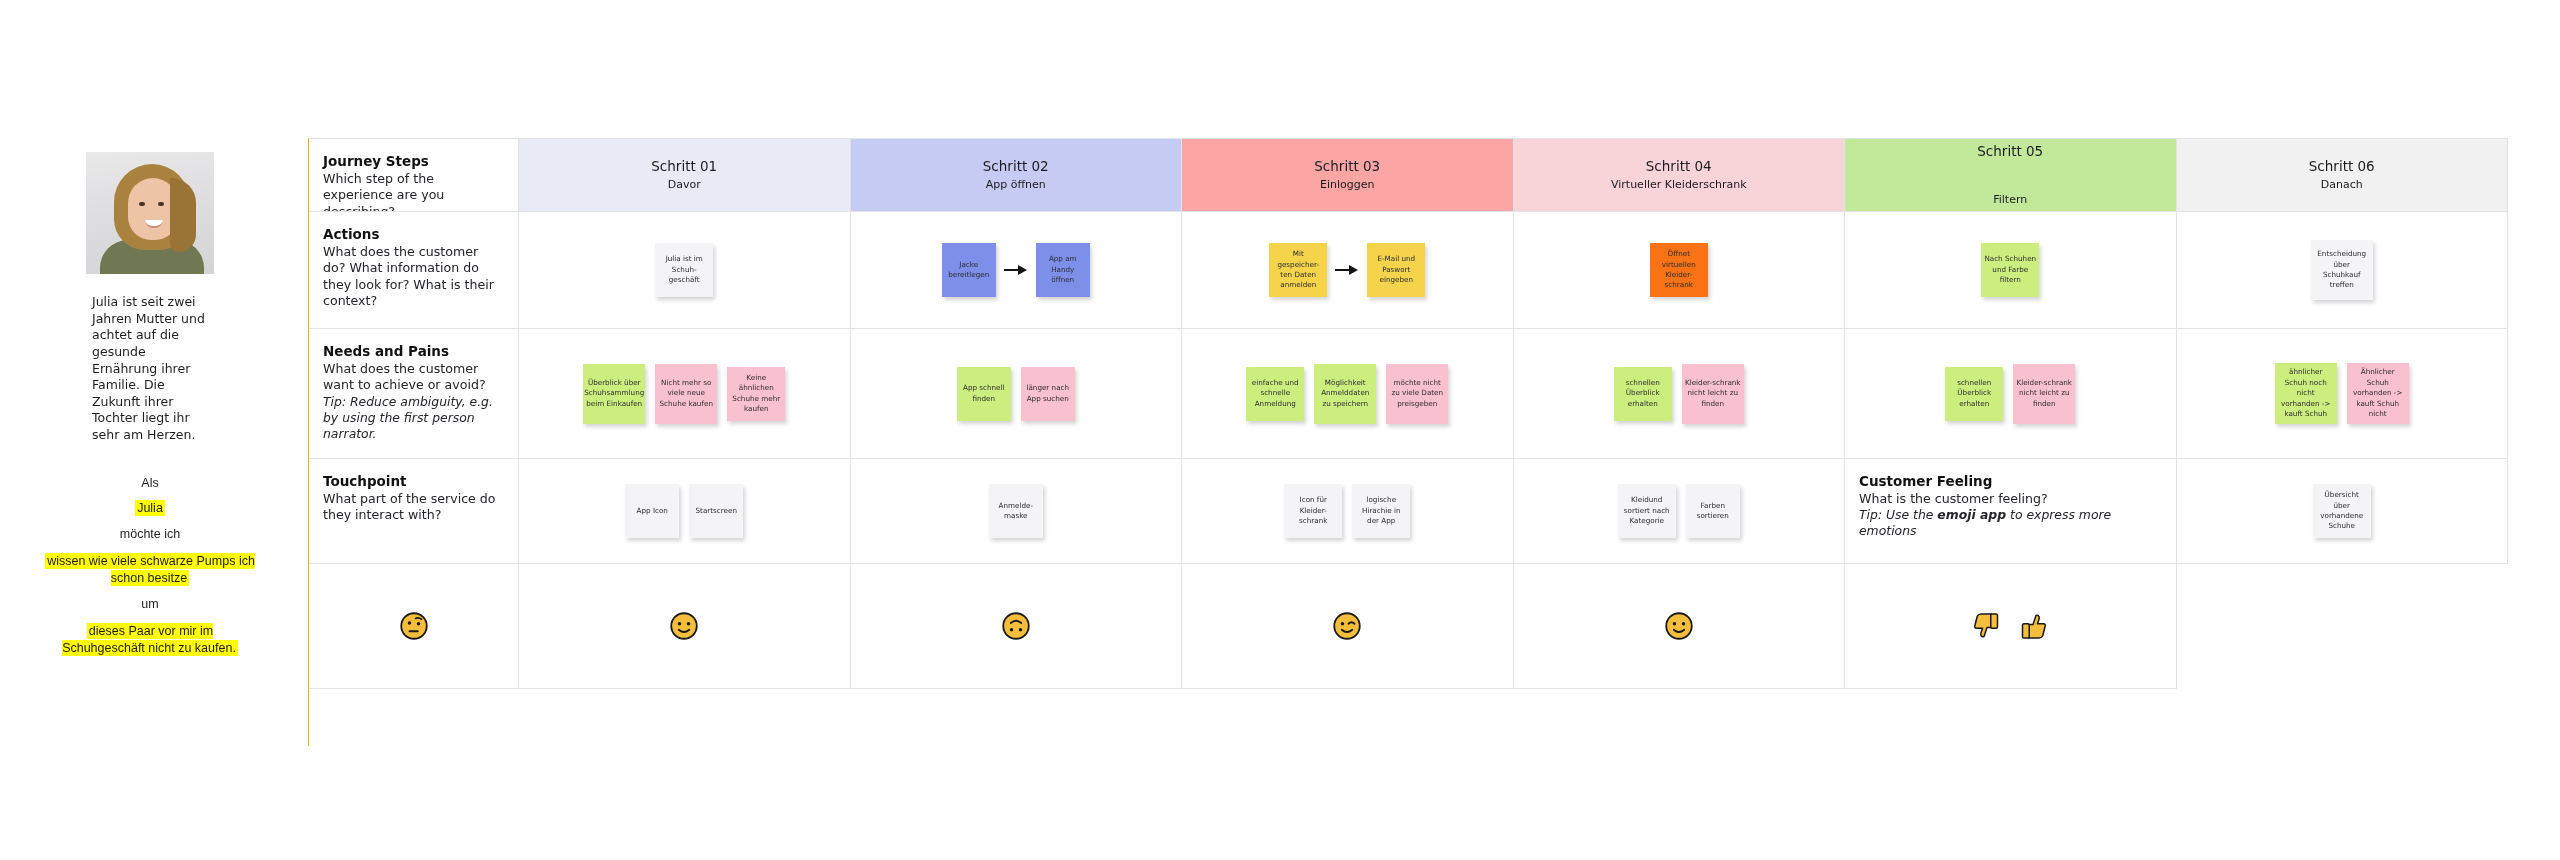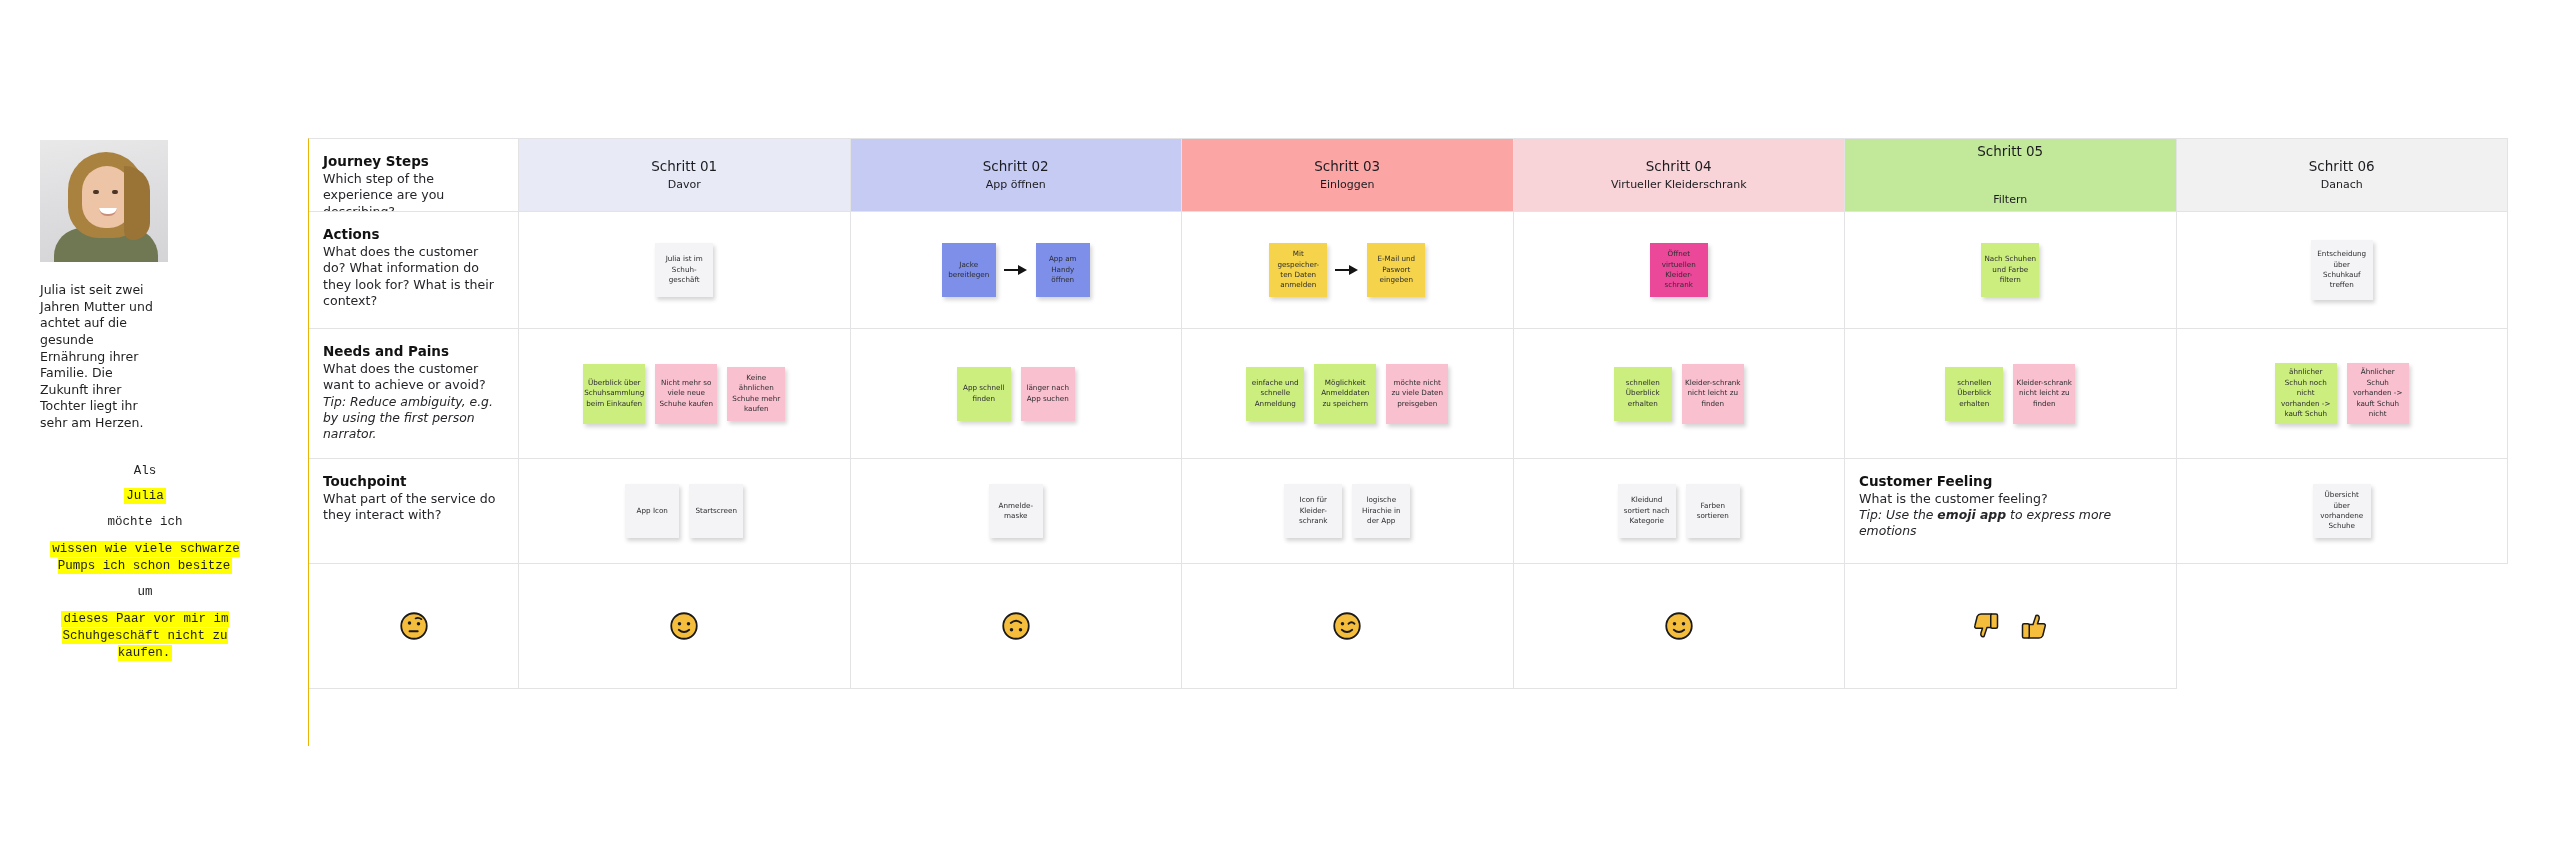--- a/index.html
+++ b/index.html
@@ -7,23 +7,23 @@
     margin: 0; padding: 0;
     width: 2560px; height: 860px;
     background: #ffffff;
     font-family: "Liberation Sans", sans-serif;
     overflow: hidden;
   }
   .board { position: relative; width: 2560px; height: 860px; background:#fff; }
 
   
   .persona {
-    position: absolute; left: 40px; top: 140px;
+    position: absolute; left: 40px; top: 152px;
     width: 220px;
-    display: flex; flex-direction: column; 
+    display: flex; flex-direction: column; align-items: center;
   }
   .persona-photo {
     width: 128px; height: 122px;
     background: linear-gradient(170deg,#e9e9ea 0%,#dedee0 45%,#d4d4d6 100%);
     position: relative; overflow: hidden;
     margin-bottom: 6px;
   }
   
   .pp-hair {
     position:absolute; left:28px; top:12px; width:76px; height:86px;
@@ -55,21 +55,21 @@
     position:absolute; left:55px; top:82px; width:20px; height:14px;
     background:#e0b396;
   }
   .persona-desc {
     font-size: 12.5px; line-height: 1.33; color:#1f1f1f;
     text-align: left; width: 116px; margin-top: 14px;
     font-family: "DejaVu Sans", sans-serif;
   }
   .story { margin-top: 22px; width: 210px; text-align:center; }
   .story-line { font-size: 12.5px; line-height:1.34; color:#1f1f1f; margin: 9px 0;
-                font-family:Liberation Mono, monospace; }
+                font-family:Liberation Sans, sans-serif; }
   .story-hl { display:inline; background:#ffff00; padding: 1px 2px; }
   .story-line.hl-block { margin: 10px 0; }
 
   
   .grid {
     position: absolute; left: 308px; top: 138px;
     width: 2200px; height: 608px;
     display: grid;
     grid-template-columns: 210px repeat(6, 1fr);
     grid-template-rows: 73px 117px 130px 105px 125px;
@@ -126,21 +126,21 @@
     box-shadow: 2px 3px 4px rgba(0,0,0,0.17);
     flex: 0 0 auto;
   }
   .note.tall { min-height: 60px; }
   .note.w58 { width: 58px; }
   .note.w62 { width: 62px; }
   .note-yellow { background:#f5d44c; }
   .note-blue   { background:#7d8fe8; }
   .note-green  { background:#ccee7f; }
   .note-pink   { background:#f9c0cf; }
-  .note-red    { background:#ec4899; }
+  .note-red    { background:#f97316; }
   .note-white  { background:#f4f4f6; }
 
   .arrow {
     flex: 0 0 auto;
     width: 24px; height: 12px;
     position: relative;
   }
   .arrow::before {
     content:""; position:absolute; left:0; top:5px; width:16px; height:2px; background:#141414;
   }

